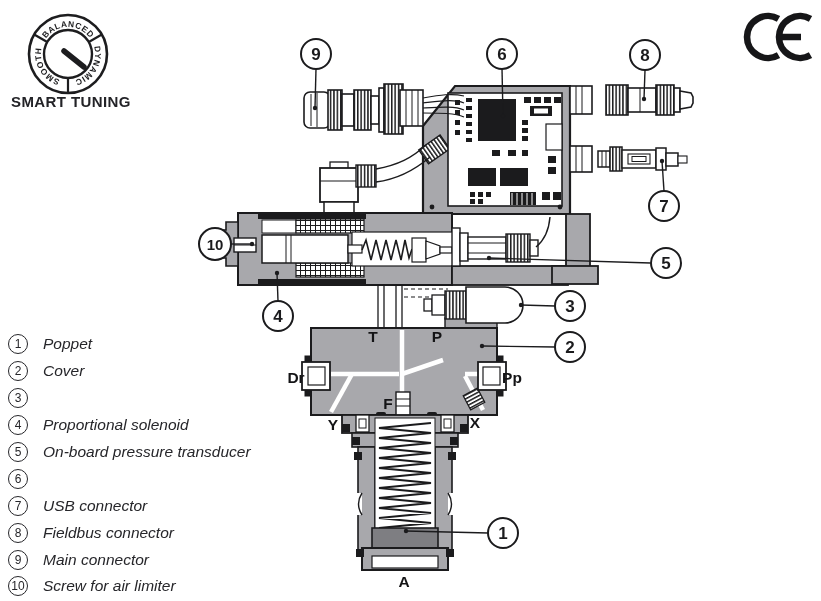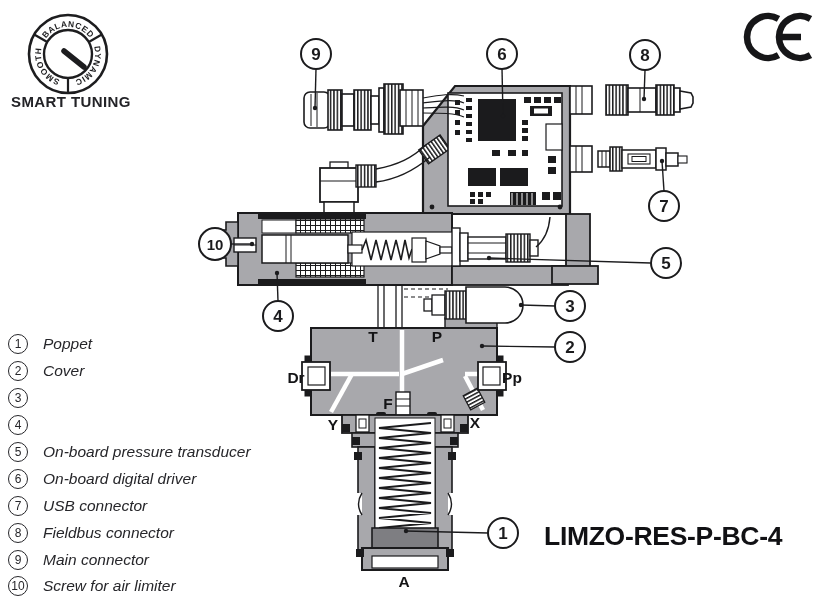--- a/index.html
+++ b/index.html
@@ -358,42 +358,41 @@
       </div>
   <div class="legend-row">
     <span class="legend-num">2</span>
     <span class="legend-label">Cover</span>
       </div>
   <div class="legend-row">
     <span class="legend-num">3</span>
       </div>
   <div class="legend-row">
     <span class="legend-num">4</span>
+    <span class="legend-label">Proportional solenoid</span>
       </div>
   <div class="legend-row">
     <span class="legend-num">5</span>
     <span class="legend-label">On-board pressure transducer</span>
       </div>
   <div class="legend-row">
     <span class="legend-num">6</span>
-    <span class="legend-label">On-board digital driver</span>
       </div>
   <div class="legend-row">
     <span class="legend-num">7</span>
     <span class="legend-label">USB connector</span>
       </div>
   <div class="legend-row">
     <span class="legend-num">8</span>
     <span class="legend-label">Fieldbus connector</span>
       </div>
   <div class="legend-row">
     <span class="legend-num">9</span>
     <span class="legend-label">Main connector</span>
       </div>
   <div class="legend-row">
     <span class="legend-num">10</span>
     <span class="legend-label">Screw for air limiter</span>
       </div>
 </div>
 
-<div class="model-title">LIMZO-RES-P-BC-4</div>
 
 </div>
 
 </body></html>

